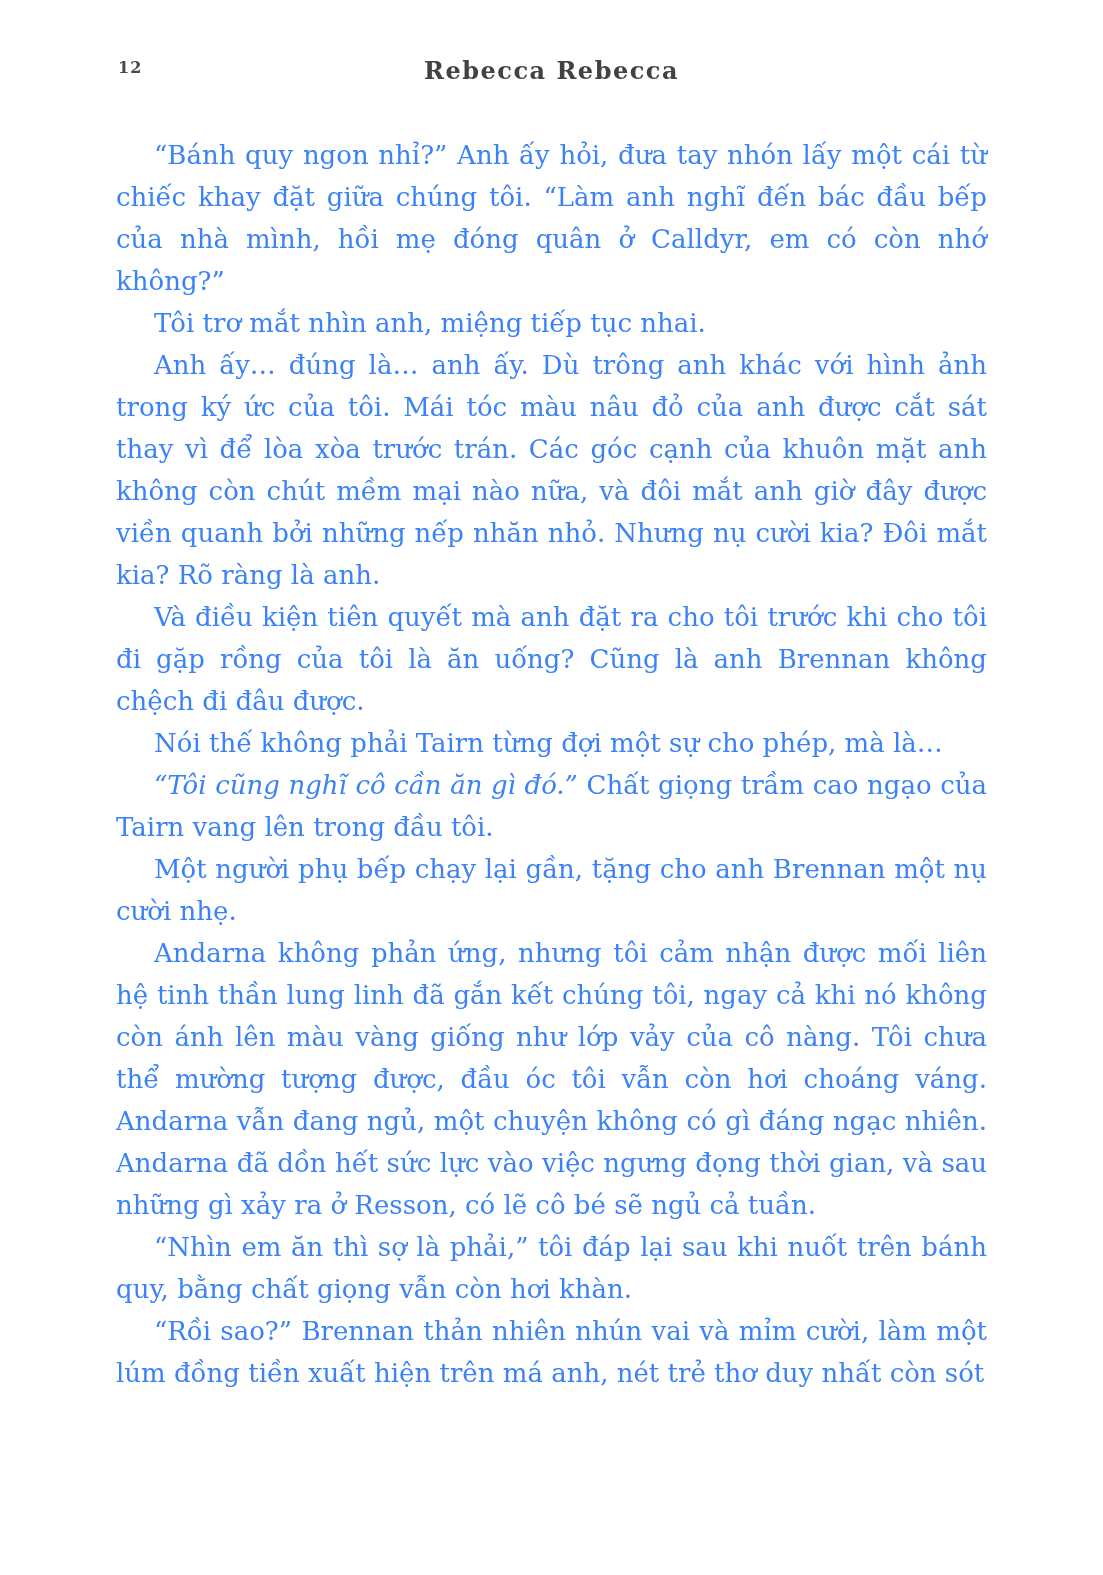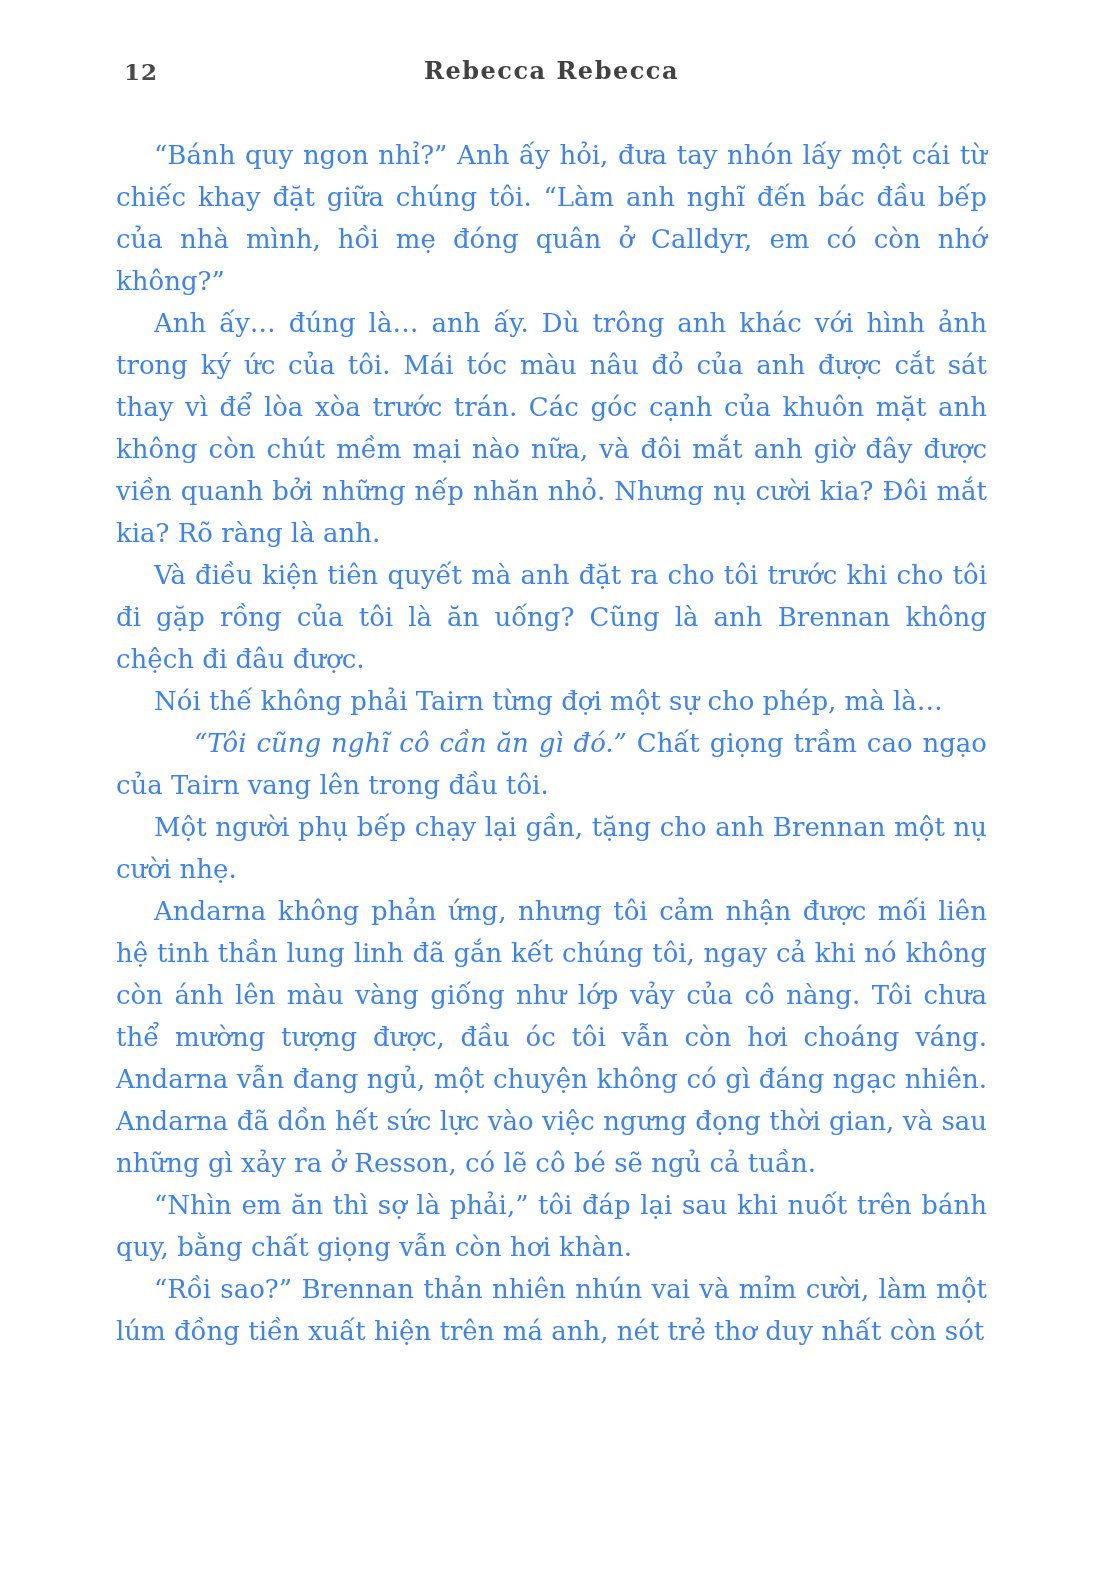--- a/index.html
+++ b/index.html
@@ -21,25 +21,24 @@
   .running-header {
     position: relative;
     height: 36px;
     margin-bottom: 42px;
   }
   .page-number {
     position: absolute;
     left: 2px;
     top: 2px;
     font-family: "DejaVu Serif", serif;
-    font-size: 23px;
+    font-size: 16px;
     font-weight: 600;
     letter-spacing: 1px;
     color: #4a4a4a;
-    margin-left: 6px;
   }
   .running-head {
     display: block;
     text-align: center;
     font-family: "DejaVu Serif", serif;
     font-size: 24px;
     font-weight: 700;
     letter-spacing: 1.5px;
     color: #424242;
   }
@@ -48,33 +47,33 @@
   }
   .para {
     margin: 0;
     font-size: 26px;
     line-height: 42px;
     text-indent: 38px;
     color: #3b82f6;
   }
   .para .italic {
     font-style: italic;
-    margin-left: 40px;
   }
 </style>
 </head>
 <body>
 
 <div class="page">
   <header class="running-header">
     <span class="page-number">12</span>
     <span class="running-head">Rebecca Rebecca</span>
   </header>
   <main class="page-body">
       <p class="para"><span>“Bánh quy ngon nhỉ?” Anh ấy hỏi, đưa tay nhón lấy một cái từ chiếc khay đặt giữa chúng tôi. “Làm anh nghĩ đến bác đầu bếp của nhà mình, hồi mẹ đóng quân ở Calldyr, em có còn nhớ không?”</span></p>
+      <p class="para"><span>Tôi trơ mắt nhìn anh, miệng tiếp tục nhai.</span></p>
       <p class="para"><span>Anh ấy… đúng là… anh ấy. Dù trông anh khác với hình ảnh trong ký ức của tôi. Mái tóc màu nâu đỏ của anh được cắt sát thay vì để lòa xòa trước trán. Các góc cạnh của khuôn mặt anh không còn chút mềm mại nào nữa, và đôi mắt anh giờ đây được viền quanh bởi những nếp nhăn nhỏ. Nhưng nụ cười kia? Đôi mắt kia? Rõ ràng là anh.</span></p>
       <p class="para"><span>Và điều kiện tiên quyết mà anh đặt ra cho tôi trước khi cho tôi đi gặp rồng của tôi là ăn uống? Cũng là anh Brennan không chệch đi đâu được.</span></p>
       <p class="para"><span>Nói thế không phải Tairn từng đợi một sự cho phép, mà là…</span></p>
       <p class="para"><span class="italic">“Tôi cũng nghĩ cô cần ăn gì đó.”</span><span> Chất giọng trầm cao ngạo của Tairn vang lên trong đầu tôi.</span></p>
       <p class="para"><span>Một người phụ bếp chạy lại gần, tặng cho anh Brennan một nụ cười nhẹ.</span></p>
       <p class="para"><span>Andarna không phản ứng, nhưng tôi cảm nhận được mối liên hệ tinh thần lung linh đã gắn kết chúng tôi, ngay cả khi nó không còn ánh lên màu vàng giống như lớp vảy của cô nàng. Tôi chưa thể mường tượng được, đầu óc tôi vẫn còn hơi choáng váng. Andarna vẫn đang ngủ, một chuyện không có gì đáng ngạc nhiên. Andarna đã dồn hết sức lực vào việc ngưng đọng thời gian, và sau những gì xảy ra ở Resson, có lẽ cô bé sẽ ngủ cả tuần.</span></p>
       <p class="para"><span>“Nhìn em ăn thì sợ là phải,” tôi đáp lại sau khi nuốt trên bánh quy, bằng chất giọng vẫn còn hơi khàn.</span></p>
       <p class="para"><span>“Rồi sao?” Brennan thản nhiên nhún vai và mỉm cười, làm một lúm đồng tiền xuất hiện trên má anh, nét trẻ thơ duy nhất còn sót</span></p>
     </main>
 </div>

